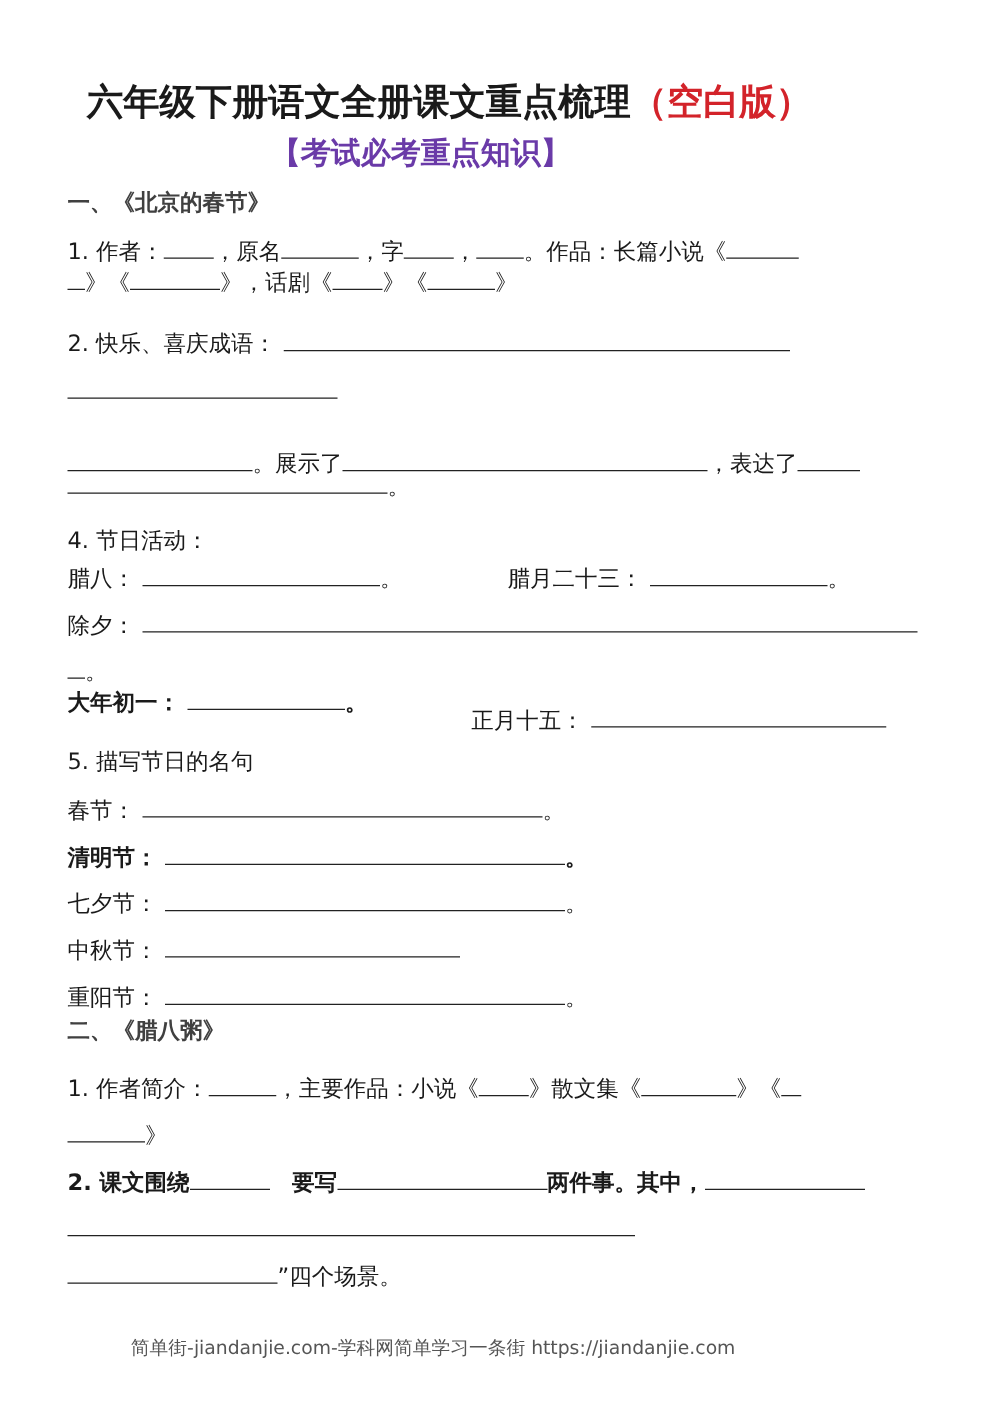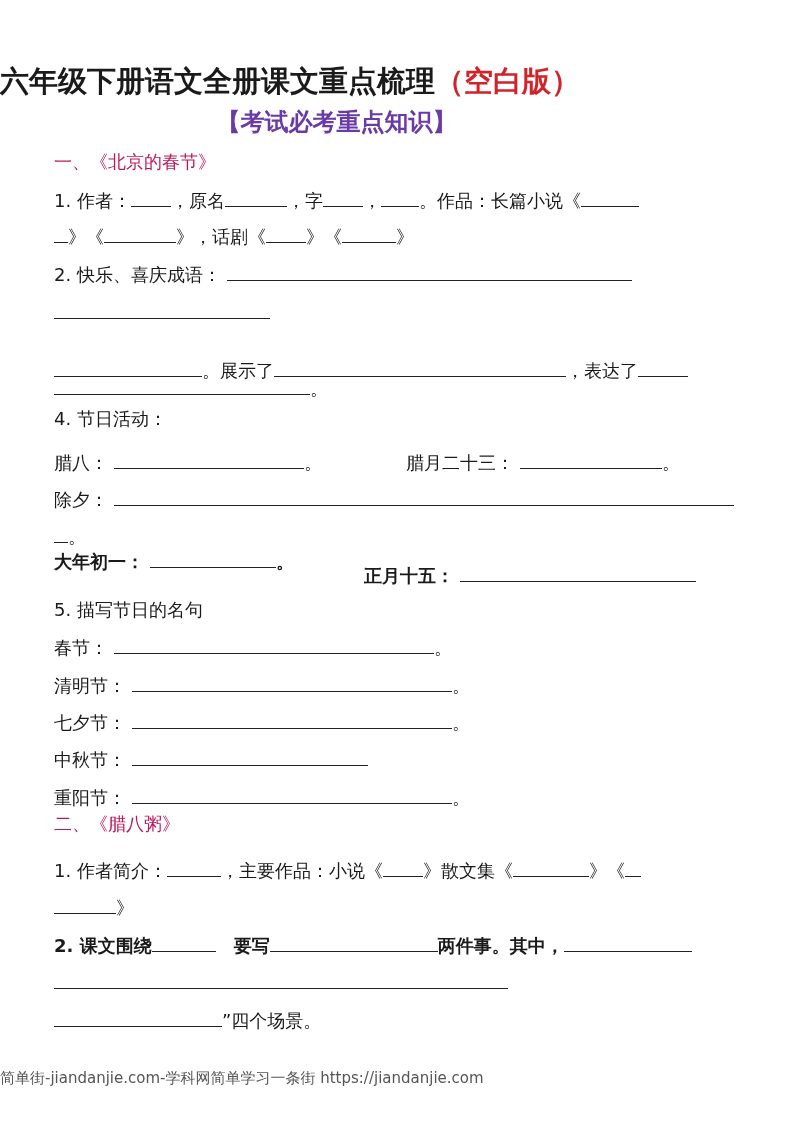--- a/index.html
+++ b/index.html
@@ -1,88 +1,88 @@
 <!DOCTYPE html>
 <html><head>
   <meta charset="utf-8">
   <style>
     html, body { margin: 0; padding: 0; background: #ffffff; }
     body { width: 793px; height: 1121px; position: relative; overflow: hidden;
            font-family: "DejaVu Sans", "Liberation Sans", sans-serif; color: #1a1a1a; }
-    .title { position: absolute; left: 0; width: 719px; top: 62px; 
+    .title { position: absolute; left: 0; width: 719px; top: 62px; text-align: center;
              font-size: 29px; font-weight: bold; letter-spacing: 0px; white-space: nowrap; }
     .title .red { color: #d3232a; font-weight: bold; }
     .subtitle { position: absolute; left: 0; width: 673px; top: 106px; text-align: center;
                 font-size: 24px; font-weight: bold; color: #6a3aa8; white-space: nowrap; }
-    .section { position: absolute; left: 54px; font-size: 18px; font-weight: normal; color: #be185d; white-space: nowrap; }
+    .section { position: absolute; left: 54px; font-size: 18px; font-weight: bold; color: #404040; white-space: nowrap; }
     .line { position: absolute; left: 54px; font-size: 18px; white-space: nowrap; line-height: 24px; }
     .blank { display: inline-block; border-bottom: 1.5px solid #222; height: 18px; vertical-align: baseline; }
-    .footer { position: absolute; left: 0; width: 693px; top: 1069px; 
+    .footer { position: absolute; left: 0; width: 693px; top: 1069px; text-align: center;
               font-size: 15px; color: #555; white-space: nowrap; }
   </style>
 </head>
 <body>
 
 <div class="title">
   <span>六年级下册语文全册课文重点梳理</span><span class="red">（空白版）</span>
 </div>
 <div class="subtitle">【考试必考重点知识】</div>
 
 <div class="section" style="top:150px;">一、《北京的春节》</div>
 
 <div class="line" style="top:188px;">
   <span>1. 作者：</span><span class="blank" style="width:40px"></span><span>，原名</span><span class="blank" style="width:62px"></span><span>，字</span><span class="blank" style="width:40px"></span><span>，</span><span class="blank" style="width:38px"></span><span>。作品：长篇小说《</span><span class="blank" style="width:58px"></span>
 </div>
-<div class="line" style="top:224px;font-family:Liberation Mono, monospace;">
+<div class="line" style="top:213px;font-family:Liberation Mono, monospace;">
   <span class="blank" style="width:14px"></span><span>》《</span><span class="blank" style="width:72px"></span><span>》，话剧《</span><span class="blank" style="width:40px"></span><span>》《</span><span class="blank" style="width:54px"></span><span>》</span>
 </div>
 
 <div class="line" style="top:262px;">
   <span>2. 快乐、喜庆成语：</span><span class="blank" style="width:405px;margin-left:6px"></span>
 </div>
 
 <div class="line" style="top:300px;">
   <span class="blank" style="width:216px"></span>
 </div>
 <div class="line" style="top:338px;margin-top:20px;">
   <span class="blank" style="width:148px"></span><span>。展示了</span><span class="blank" style="width:292px"></span><span>，表达了</span><span class="blank" style="width:50px"></span>
 </div>
 <div class="line" style="top:376px;">
   <span class="blank" style="width:256px"></span><span>。</span>
 </div>
 
-<div class="line" style="top:407px;">4. 节日活动：</div>
+<div class="line" style="top:421px;">4. 节日活动：</div>
 
 <div class="line" style="top:450px;">
   <span>腊八：</span><span class="blank" style="width:190px;margin-left:6px"></span><span>。</span>
 </div>
 <div class="line" style="top:450px; left:406px;">
   <span>腊月二十三：</span><span class="blank" style="width:142px;margin-left:6px"></span><span>。</span>
 </div>
 
 <div class="line" style="top:487px;">
   <span>除夕：</span><span class="blank" style="width:620px;margin-left:6px"></span>
 </div>
 <div class="line" style="top:524px;">
   <span class="blank" style="width:14px"></span><span>。</span>
 </div>
 
 <div class="line" style="top:549px;font-weight:bold;">
   <span>大年初一：</span><span class="blank" style="width:126px;margin-left:6px"></span><span>。</span>
 </div>
-<div class="line" style="top:563px; left:364px;font-weight:bold;">
+<div class="line" style="top:563px; left:377px;">
   <span>正月十五：</span><span class="blank" style="width:236px;margin-left:6px"></span>
 </div>
 
 <div class="line" style="top:598px;">5. 描写节日的名句</div>
 
 <div class="line" style="top:635px;">
   <span>春节：</span><span class="blank" style="width:320px;margin-left:6px"></span><span>。</span>
 </div>
-<div class="line" style="top:673px;">
+<div class="line" style="top:673px;font-weight:bold;">
   <span>清明节：</span><span class="blank" style="width:320px;margin-left:6px"></span><span>。</span>
 </div>
 <div class="line" style="top:710px;">
   <span>七夕节：</span><span class="blank" style="width:320px;margin-left:6px"></span><span>。</span>
 </div>
 <div class="line" style="top:747px;">
   <span>中秋节：</span><span class="blank" style="width:236px;margin-left:6px"></span><span></span>
 </div>
 <div class="line" style="top:785px;">
   <span>重阳节：</span><span class="blank" style="width:320px;margin-left:6px"></span><span>。</span>

